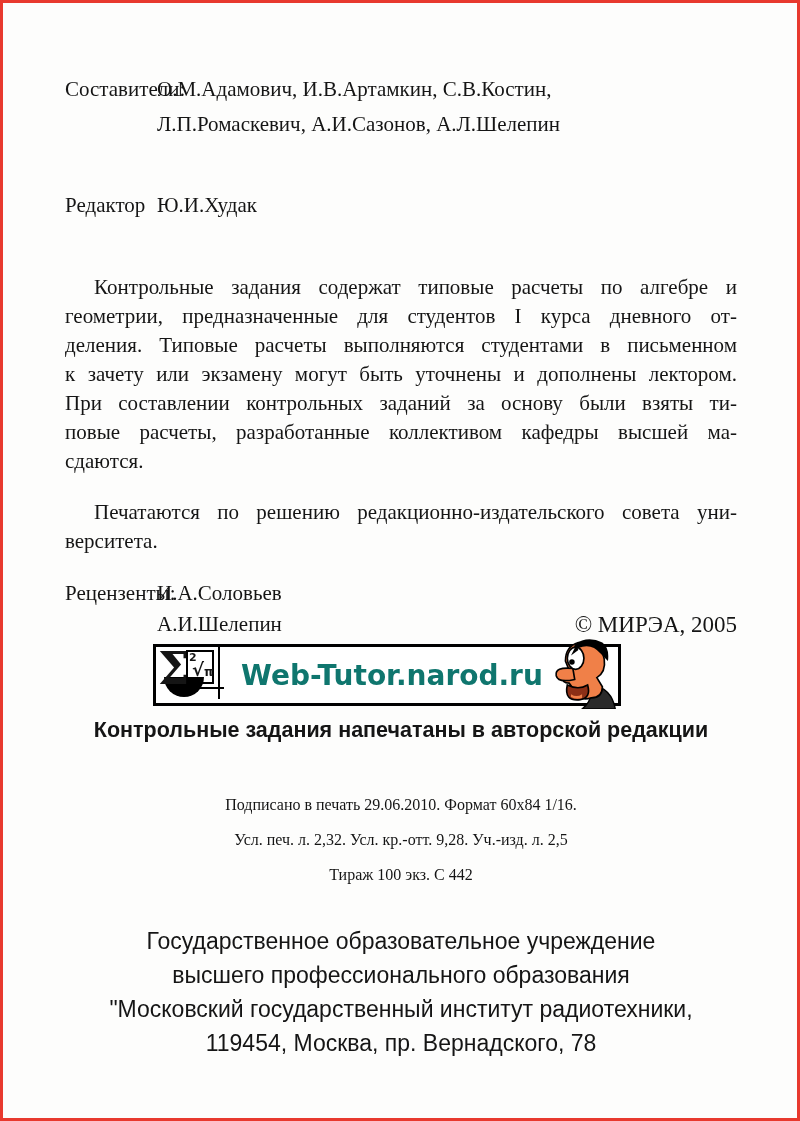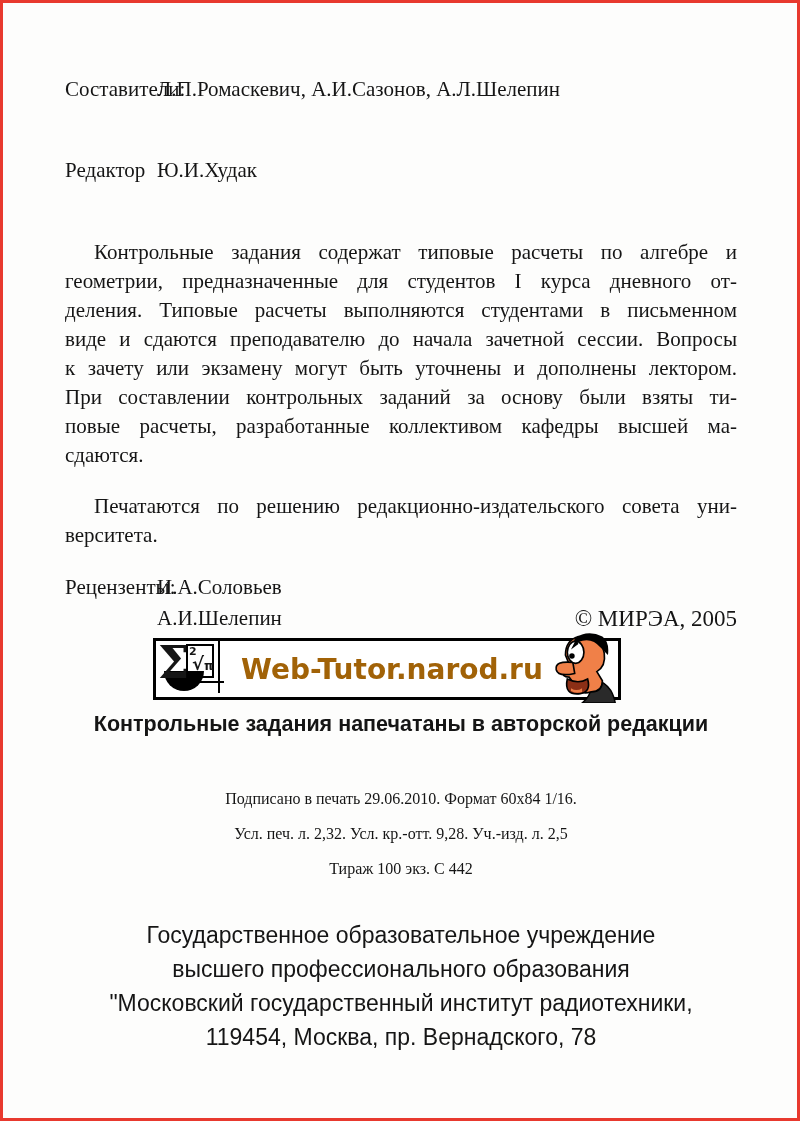--- a/index.html
+++ b/index.html
@@ -56,53 +56,53 @@
   .logo-disc{
     position:absolute;left:8px;top:30px;width:40px;height:20px;
     background:#000;border-radius:0 0 20px 20px;
   }
   .logo-vline{position:absolute;left:62px;top:0px;width:2px;height:52px;background:#000;}
   .logo-hline{position:absolute;left:26px;top:40px;width:42px;height:2px;background:#000;}
   .banner-text{
     flex:1;text-align:center;
     font-family:"DejaVu Sans",sans-serif;
     font-weight:bold;font-size:28px;letter-spacing:0px;
-    color:#a16207;
+    color:#0f766e;
     padding-right:60px;white-space:nowrap;
   }
   .banner-face{position:absolute;right:2px;top:-10px;width:66px;height:72px;}
   
   .edition-note{margin-top:12px;text-align:center;font-weight:bold;font-size:21.5px;font-family:"Liberation Sans",sans-serif;}
   .print-info{margin-top:44px;text-align:center;font-size:16px;line-height:35px;}
   .publisher{margin-top:32px;text-align:center;font-size:23px;line-height:34px;font-family:"Liberation Sans",sans-serif;}
 </style>
 </head>
 <body>
 
 <div class="page">
 
   <div class="labelled-row compilers">
     <div class="row-label">Составители:</div>
     <div class="names-col">
+      <div>О.М.Адамович, И.В.Артамкин, С.В.Костин,</div>
       <div>Л.П.Ромаскевич, А.И.Сазонов, А.Л.Шелепин</div>
     </div>
   </div>
 
   <div class="labelled-row editor">
     <div class="row-label">Редактор</div>
     <div class="names-col">
       <div>Ю.И.Худак</div>
     </div>
   </div>
 
   <div class="para">
     <div class="jline indent">Контрольные задания содержат типовые расчеты по алгебре и</div>
     <div class="jline">геометрии, предназначенные для студентов I курса дневного от-</div>
     <div class="jline">деления. Типовые расчеты выполняются студентами в письменном</div>
-    <div class="jline">виде и сдаются преподавателю до начала зачетной сессии. Вопросы</div>
     <div class="jline">к зачету или экзамену могут быть уточнены и дополнены лектором.</div>
     <div class="jline">При составлении контрольных заданий за основу были взяты ти-</div>
     <div class="jline">повые расчеты, разработанные коллективом кафедры высшей ма-</div>
     <div class="lastline">сдаются.</div>
   </div>
 
   <div class="para para2">
     <div class="jline indent">Печатаются по решению редакционно-издательского совета уни-</div>
     <div class="lastline">верситета.</div>
   </div>

